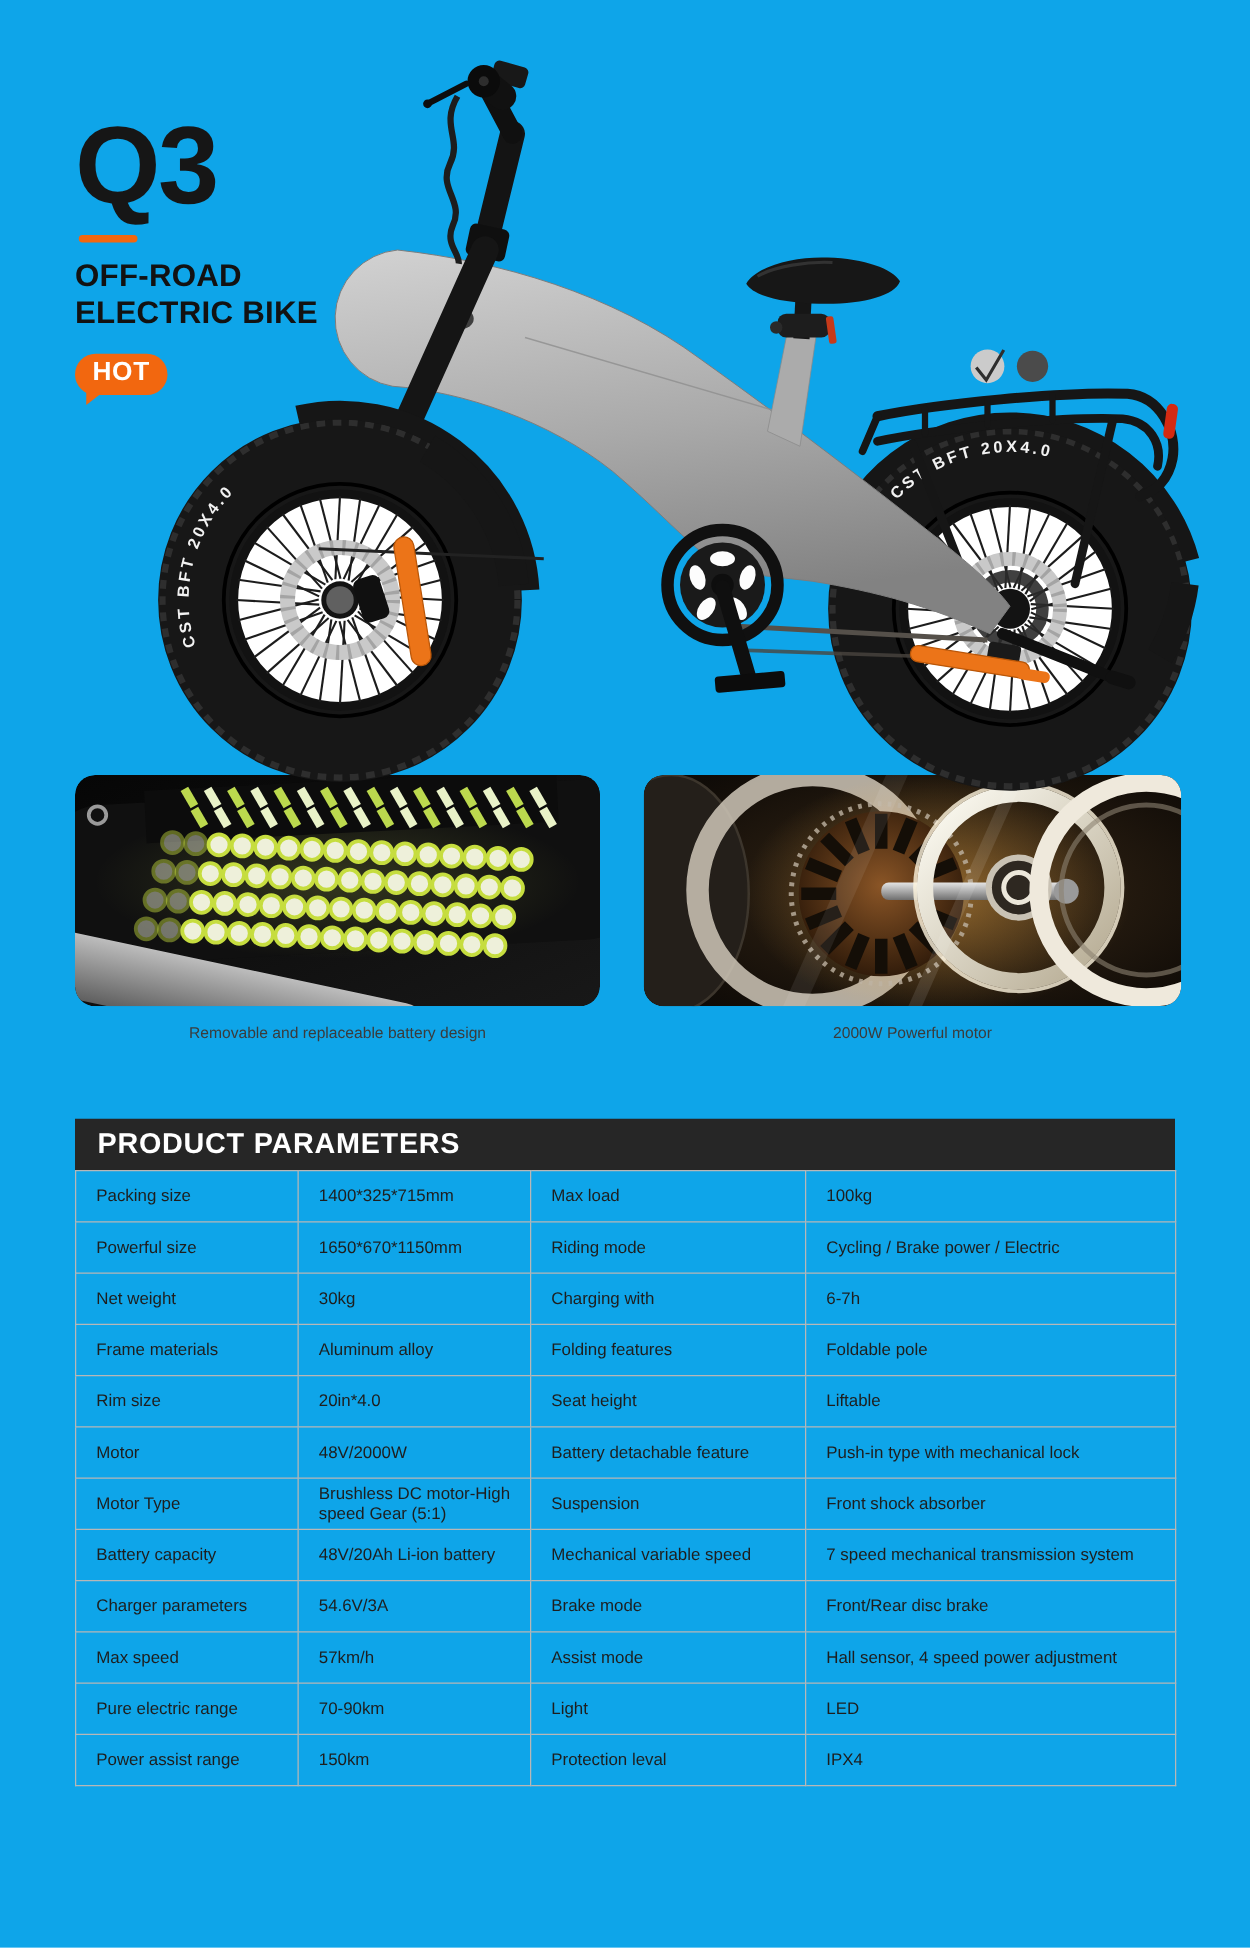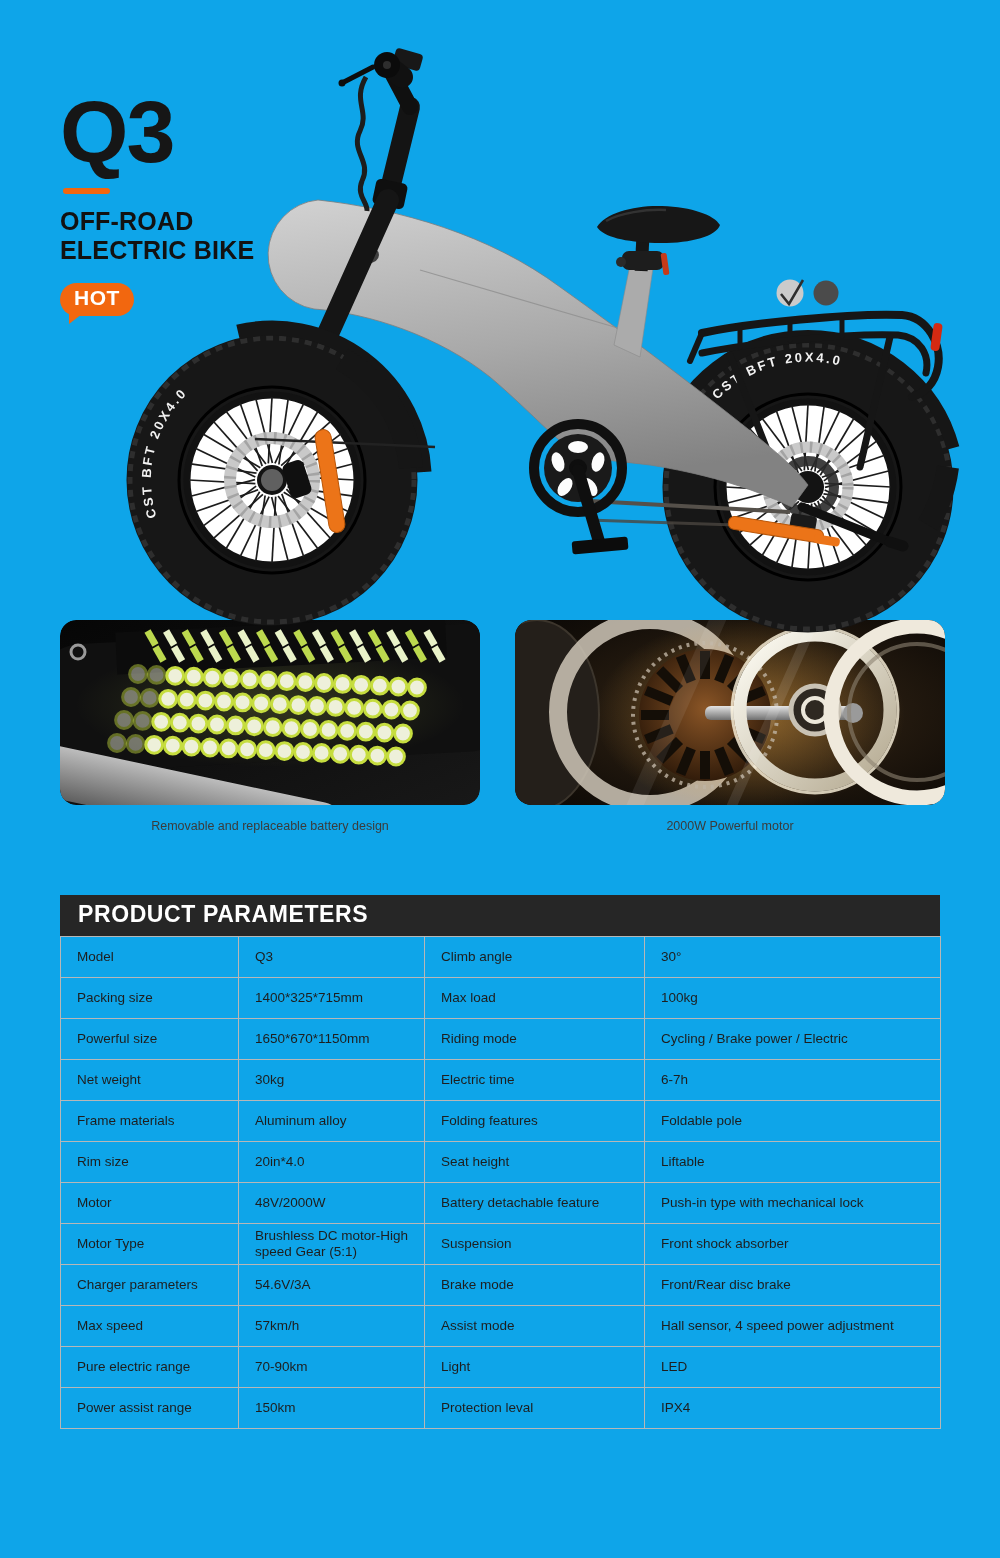--- a/index.html
+++ b/index.html
@@ -456,41 +456,35 @@
     <div class="params-title">PRODUCT PARAMETERS</div>
     <table class="params-table">
       <colgroup>
           <col style="width:178px">
           <col style="width:186px">
           <col style="width:220px">
           <col style="width:296px">
         </colgroup>
       <tbody>
           <tr>
-            <td>Model</td>
-            <td>Q3</td>
-            <td>Climb angle</td>
-            <td>30°</td>
-          </tr>
-          <tr>
             <td>Packing size</td>
             <td>1400*325*715mm</td>
             <td>Max load</td>
             <td>100kg</td>
           </tr>
           <tr>
             <td>Powerful size</td>
             <td>1650*670*1150mm</td>
             <td>Riding mode</td>
             <td>Cycling / Brake power / Electric</td>
           </tr>
           <tr>
             <td>Net weight</td>
             <td>30kg</td>
-            <td>Electric time</td>
+            <td>Charging with</td>
             <td>6-7h</td>
           </tr>
           <tr>
             <td>Frame materials</td>
             <td>Aluminum alloy</td>
             <td>Folding features</td>
             <td>Foldable pole</td>
           </tr>
           <tr>
             <td>Rim size</td>
@@ -504,20 +498,26 @@
             <td>Battery detachable feature</td>
             <td>Push-in type with mechanical lock</td>
           </tr>
           <tr>
             <td>Motor Type</td>
             <td>Brushless DC motor-High speed Gear (5:1)</td>
             <td>Suspension</td>
             <td>Front shock absorber</td>
           </tr>
           <tr>
+            <td>Battery capacity</td>
+            <td>48V/20Ah Li-ion battery</td>
+            <td>Mechanical variable speed</td>
+            <td>7 speed mechanical transmission system</td>
+          </tr>
+          <tr>
             <td>Charger parameters</td>
             <td>54.6V/3A</td>
             <td>Brake mode</td>
             <td>Front/Rear disc brake</td>
           </tr>
           <tr>
             <td>Max speed</td>
             <td>57km/h</td>
             <td>Assist mode</td>
             <td>Hall sensor, 4 speed power adjustment</td>

